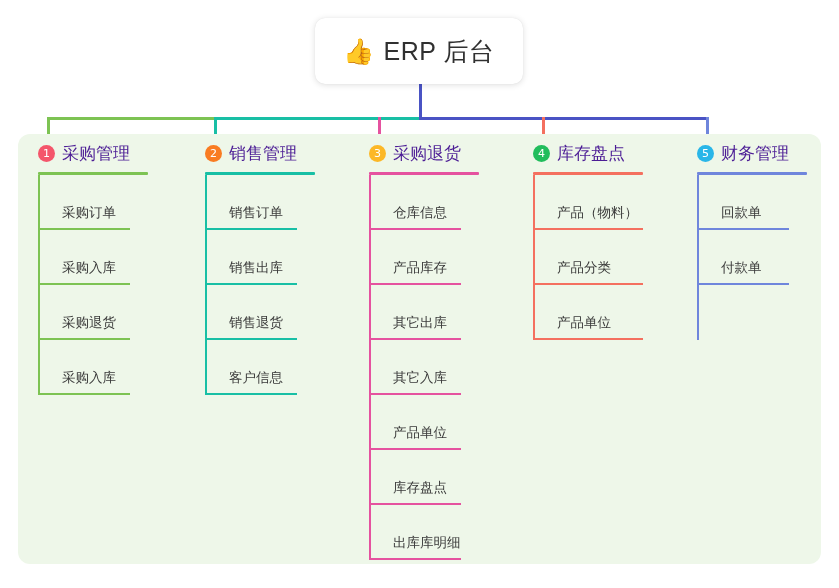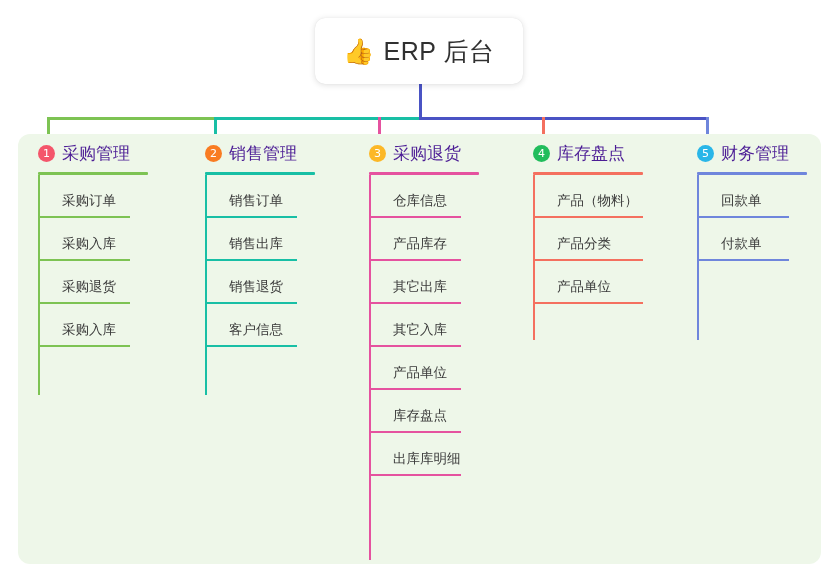--- a/index.html
+++ b/index.html
@@ -99,21 +99,21 @@
   }
   .spine {
     position: absolute;
     left: 0px;
     top: 0px;
     width: 2px;
   }
   .leaf {
     position: relative;
     display: block;
-    height: 43px;
+    height: 55px;
     box-sizing: border-box;
     font-family: Liberation Mono, monospace;
   }
   .leaf-label {
     position: absolute;
     left: 24px;
     bottom: 8px;
     font-size: 13.5px;
     color: #3a3a3a;
     white-space: nowrap;

